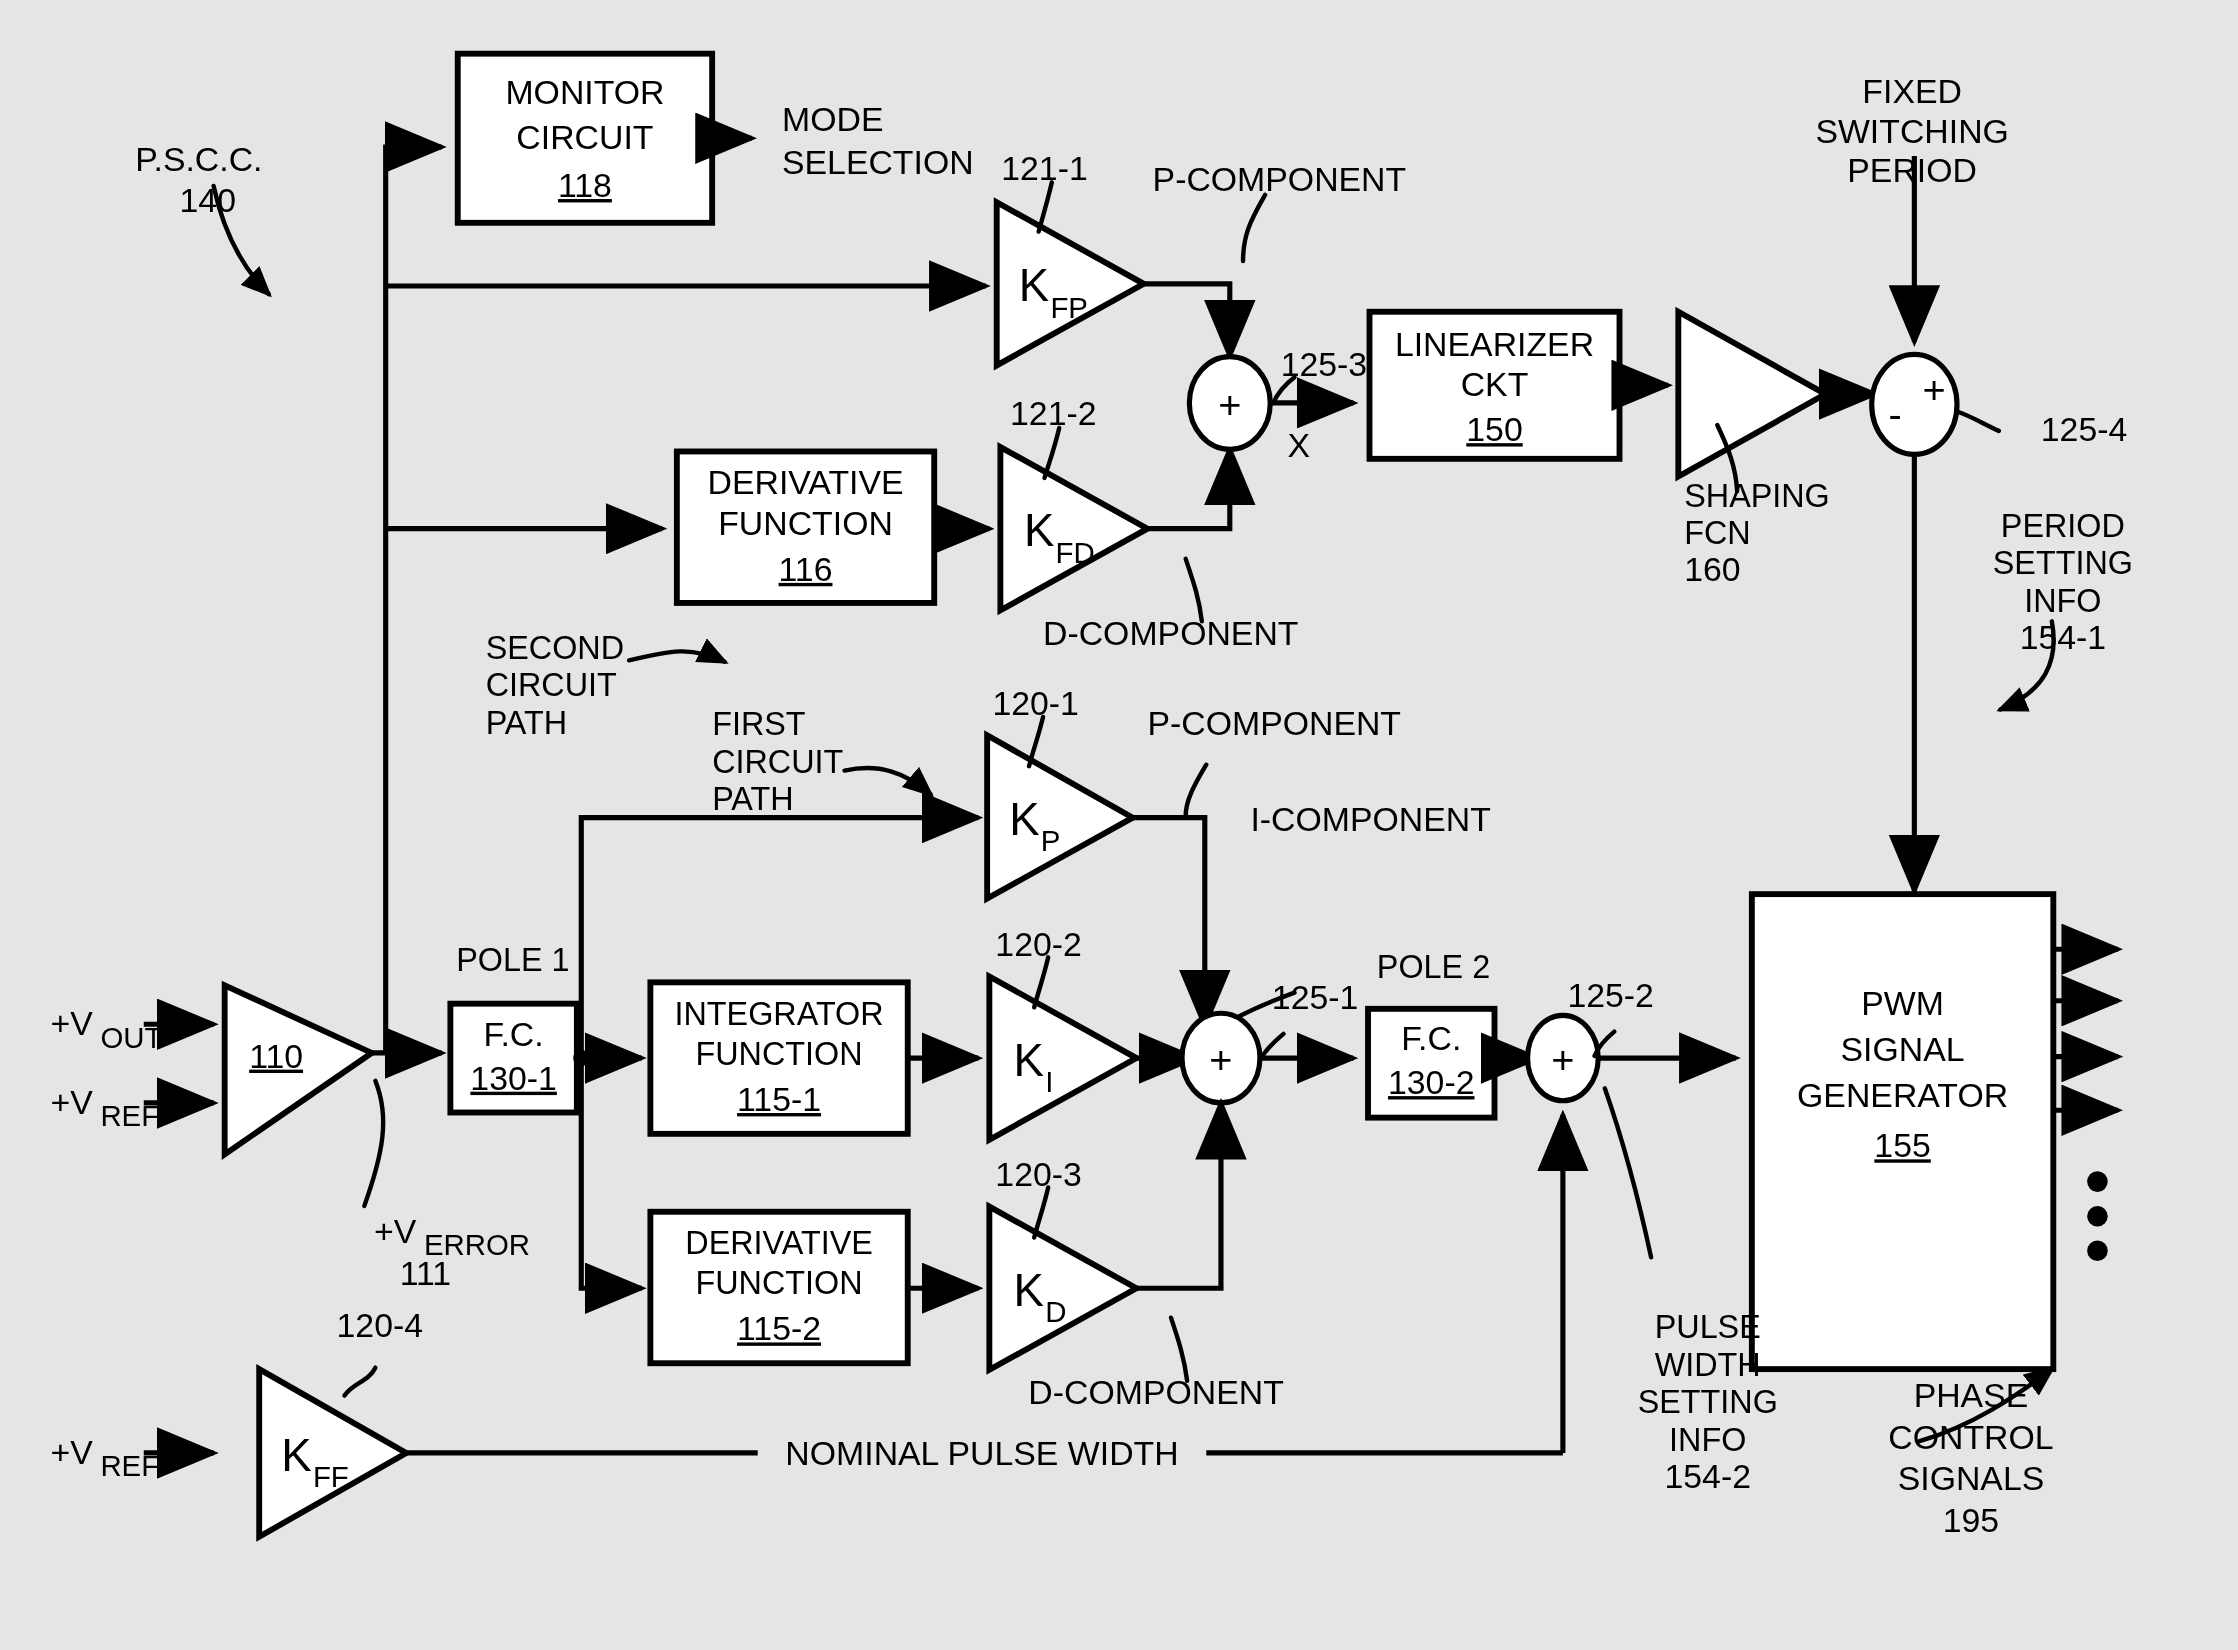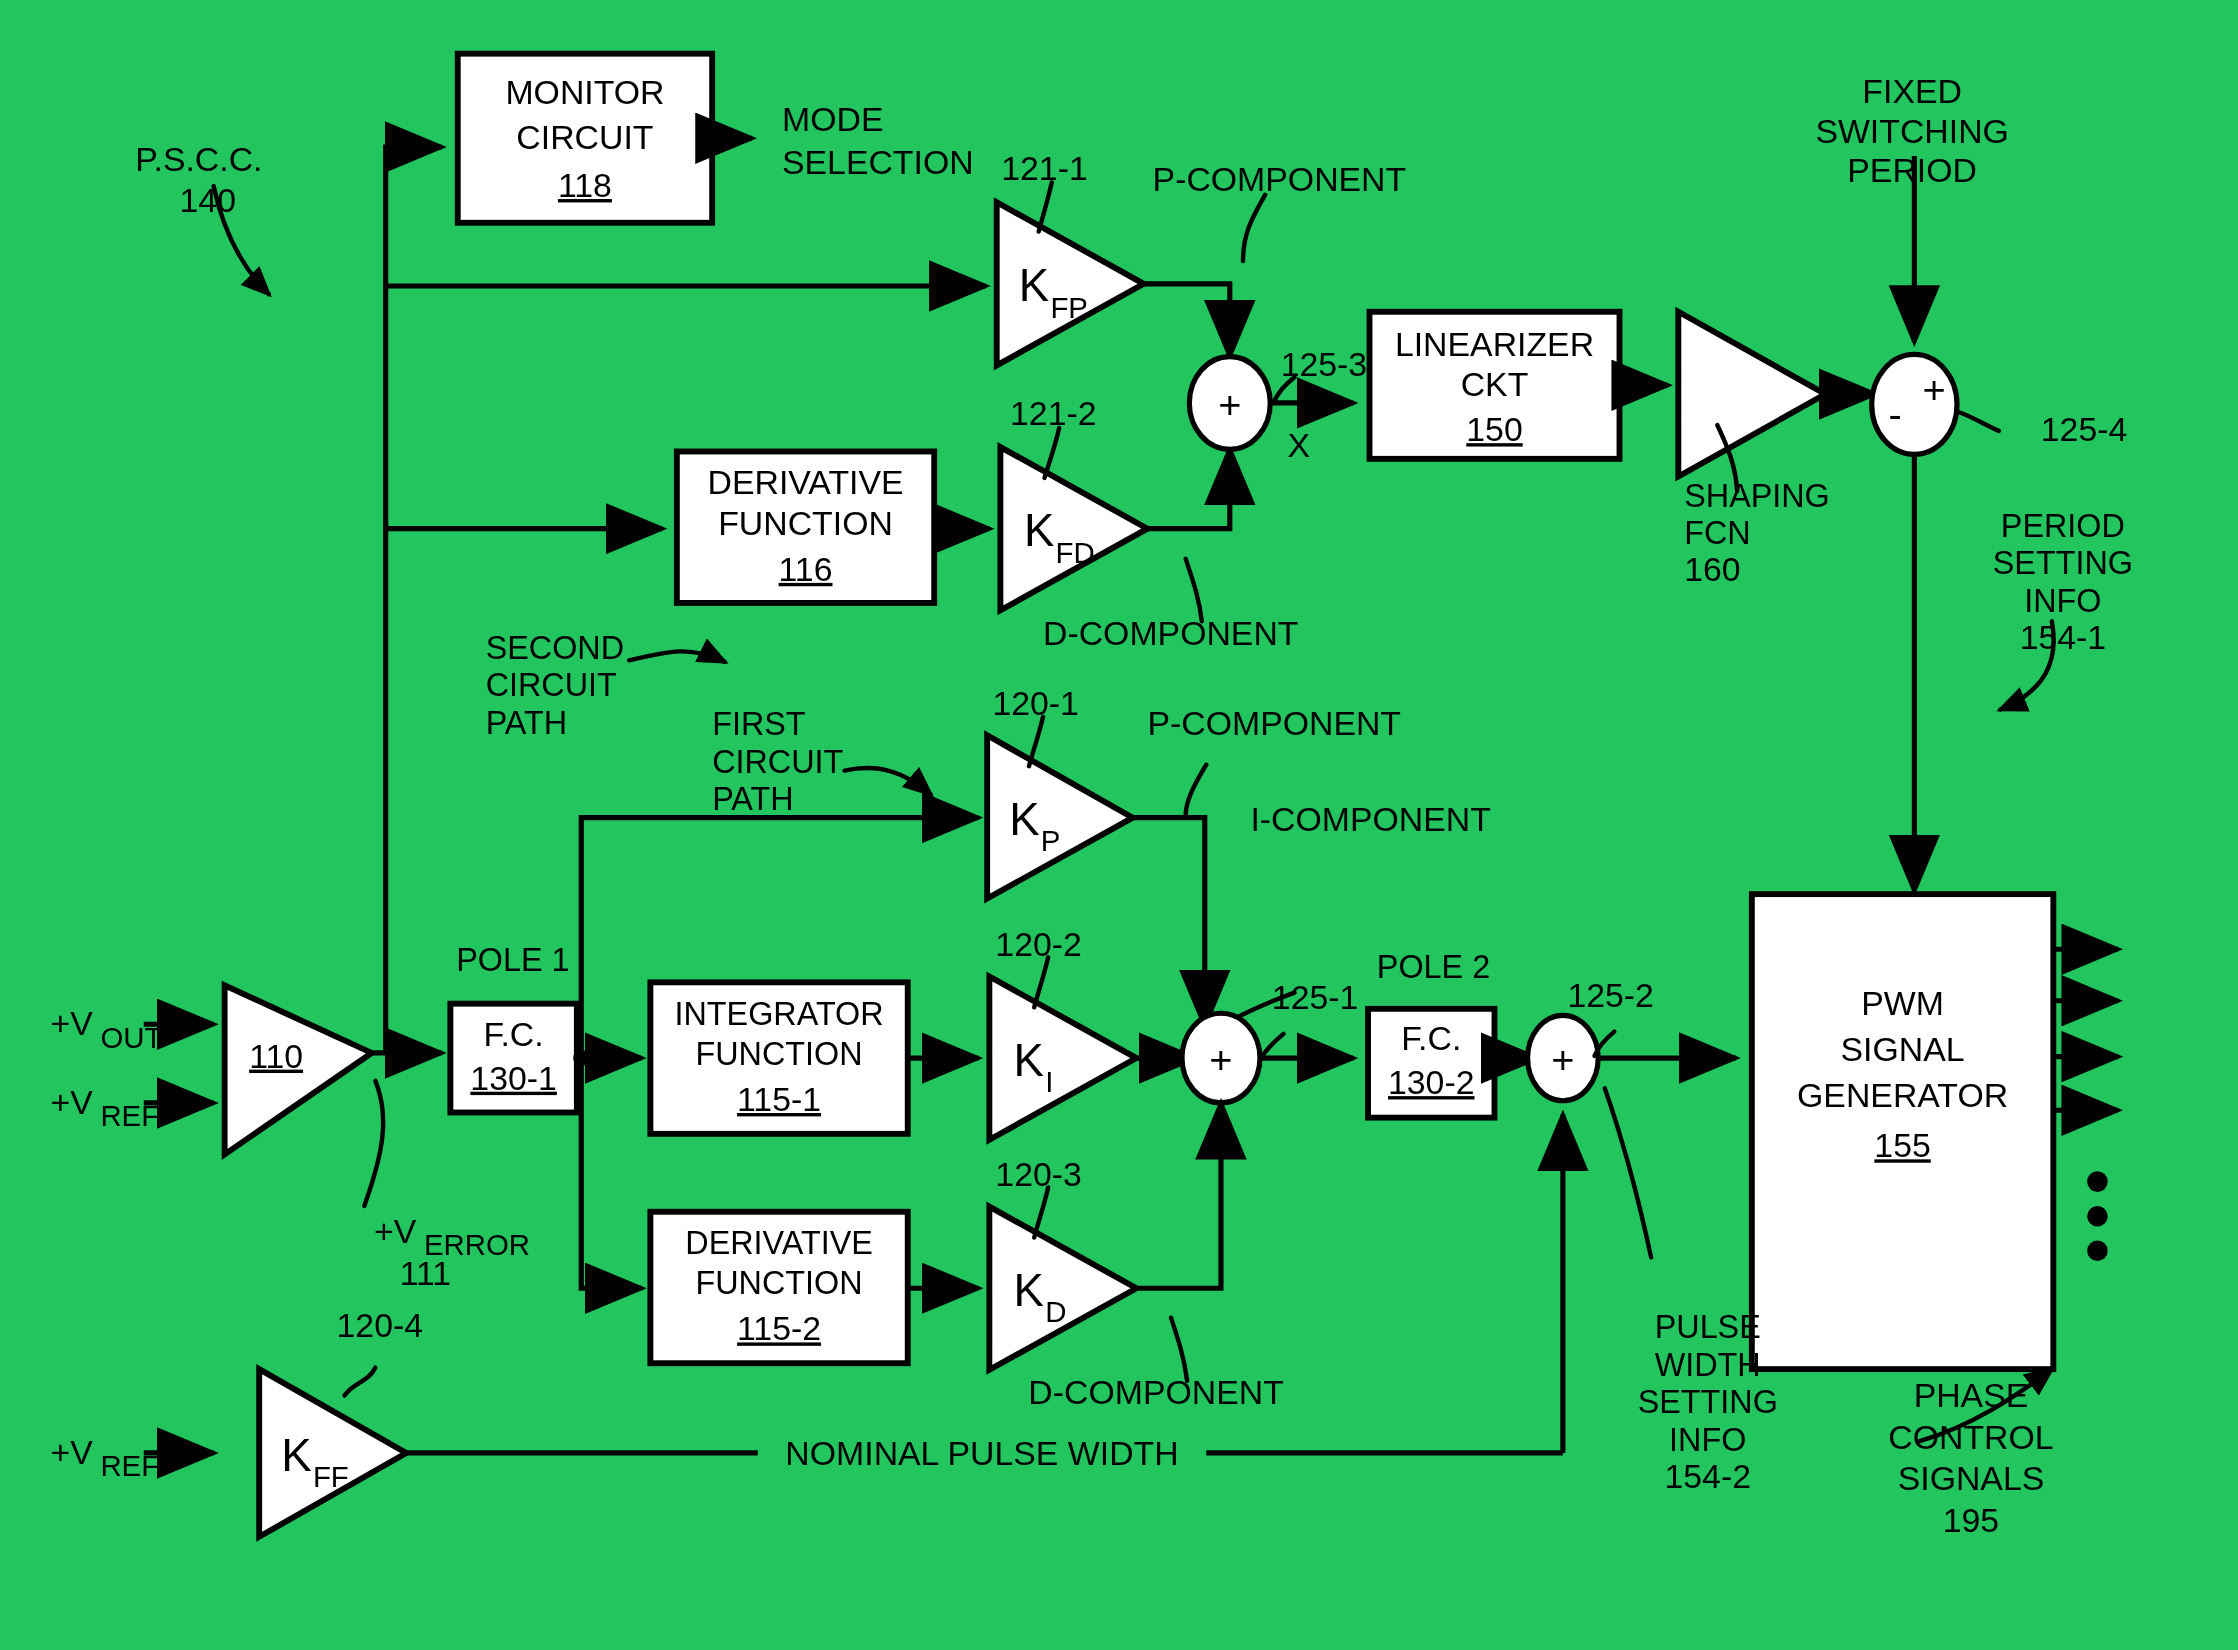--- a/index.html
+++ b/index.html
@@ -1,16 +1,16 @@
 <!DOCTYPE html>
 <html style="font-size:11.8px"><head>
 <meta charset="utf-8">
 <style>
   html,body{margin:0;padding:0;background:#ffffff;}
-  #root{position:relative;width:2239px;height:1650px;background:#22c55e;
+  #root{position:relative;width:2239px;height:1650px;background:#e5e5e5;
         font-family:"Liberation Sans", sans-serif;}
   svg{position:absolute;top:0;left:0;width:2239px;height:1650px;}
   .wire{stroke:#000;stroke-width:7;fill:none;stroke-linecap:butt;}
   .lead{stroke:#000;stroke-width:6;fill:none;stroke-linecap:round;}
   .bx{stroke:#000;stroke-width:8;fill:#fff;}
   .tri{stroke:#000;stroke-width:8;fill:#fff;stroke-linejoin:miter;}
   .node{stroke:#000;stroke-width:7;fill:#fff;}
   text{fill:#000;font-family:"Liberation Sans", sans-serif;}
   .lbl{font-size:46px;}
   .lbl-s{font-size:44px;}

